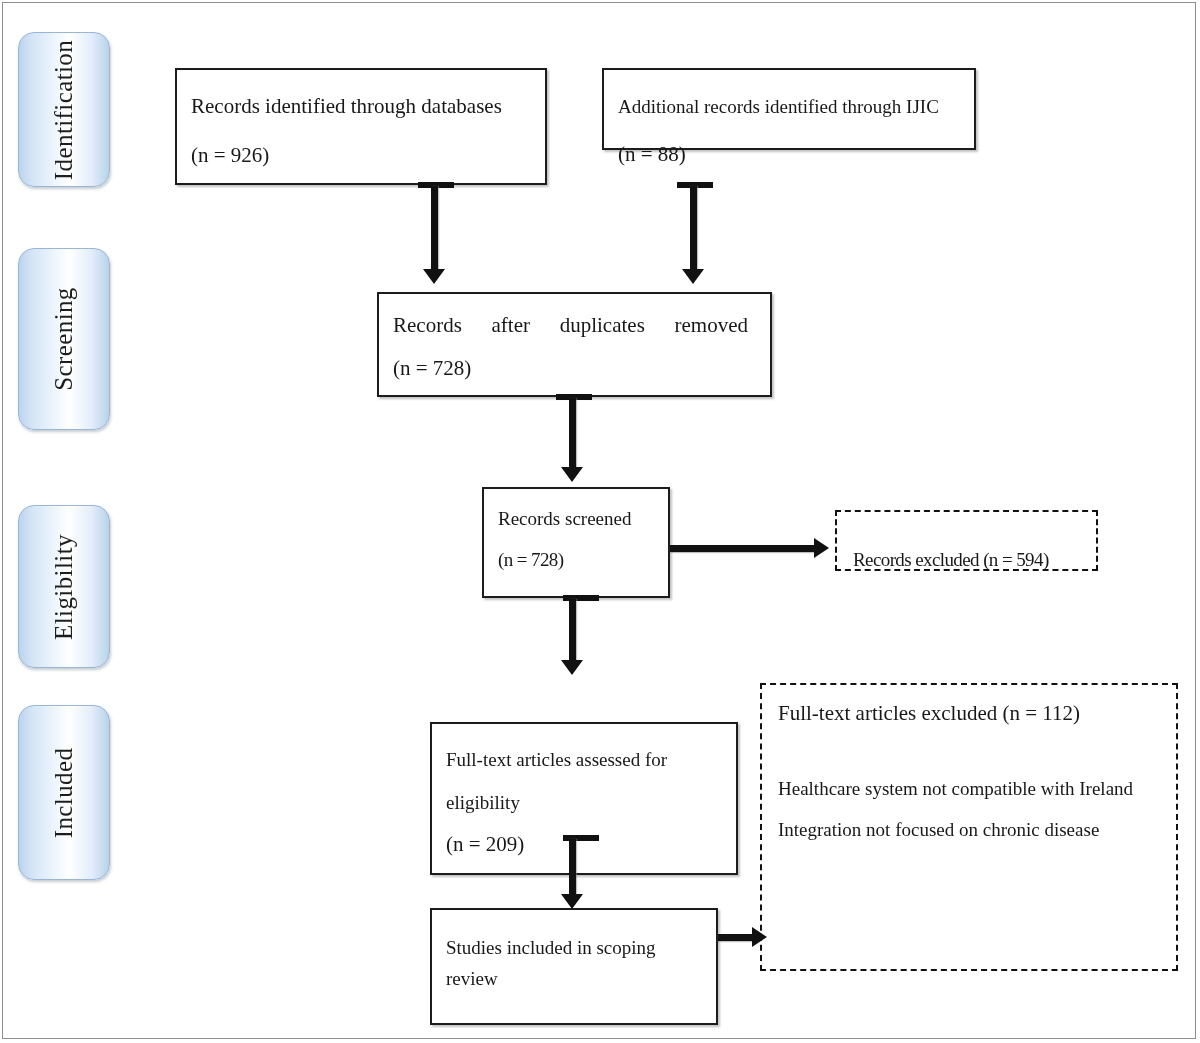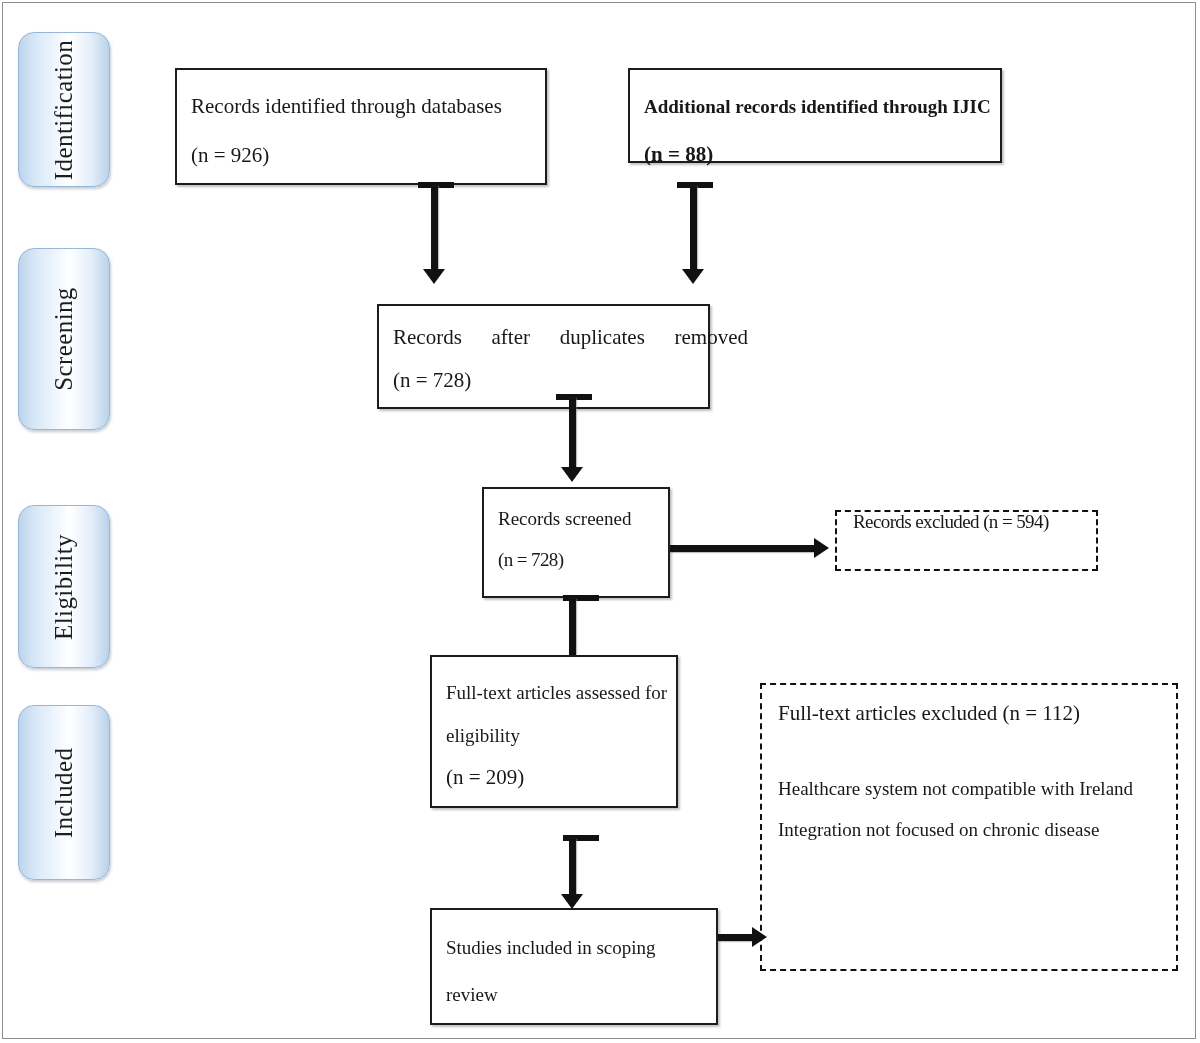--- a/index.html
+++ b/index.html
@@ -70,21 +70,21 @@
   }
   .node .lines {
     position: absolute;
     left: 0; right: 0; top: 0; bottom: 0;
     padding: 12px 14px;
     box-sizing: border-box;
     display: flex;
     flex-direction: column;
     justify-content: flex-start;
   }
-  .node .lines.vcenter { justify-content: flex-start; }
+  .node .lines.vcenter { justify-content: flex-end; }
   .ln {
     display: block;
     font-size: 21px;
     line-height: 1.0;
     color: #181818;
     white-space: pre;
   }
   .ln.small { font-size: 19px; }
   .ln.tight { letter-spacing: -0.6px; }
   .ln.justify {
@@ -150,36 +150,36 @@
     <span class="stage-label">Included</span>
   </div>
 
   <div class="node" style="left:175px; top:68px; width:372px; height:117px;">
     <div class="lines">
       <span class="ln" style="margin-top:14px;">Records identified through databases</span>
       <span class="ln" style="margin-top:28px;font-family:Liberation Serif, serif;">(n = 926)</span>
     </div>
   </div>
 
-  <div class="node" style="left:628px; top:68px; width:374px; height:95px;font-weight:bold;">
+  <div class="node" style="left:602px; top:68px; width:374px; height:82px;">
     <div class="lines">
       <span class="ln small" style="margin-top:15px;">Additional records identified through IJIC</span>
       <span class="ln" style="margin-top:28px;">(n = 88)</span>
     </div>
   </div>
 
   <div class="cap" style="left:418px; top:182px; width:36px; height:6px;"></div>
   <div class="vline" style="left:431px; top:186px; width:7px; height:86px;"></div>
   <div class="arrow-down" style="left:423px; top:269px;"></div>
 
   <div class="cap" style="left:677px; top:182px; width:36px; height:6px;"></div>
   <div class="vline" style="left:690px; top:186px; width:7px; height:86px;"></div>
   <div class="arrow-down" style="left:682px; top:269px;"></div>
 
-  <div class="node" style="left:377px; top:304px; width:333px; height:105px;">
+  <div class="node" style="left:377px; top:292px; width:395px; height:105px;">
     <div class="lines">
       <span class="ln justify" style="margin-top:9px; width:355px;">Records after duplicates removed</span>
       <span class="ln" style="margin-top:22px;">(n = 728)</span>
     </div>
   </div>
 
   <div class="cap" style="left:556px; top:394px; width:36px; height:6px;"></div>
   <div class="vline" style="left:569px; top:398px; width:7px; height:72px;"></div>
   <div class="arrow-down" style="left:561px; top:467px;"></div>
 
@@ -196,21 +196,21 @@
   <div class="node dashed" style="left:835px; top:510px; width:263px; height:61px;">
     <div class="lines vcenter" style="padding:0 16px;">
       <span class="ln small tight">Records excluded (n = 594)</span>
     </div>
   </div>
 
   <div class="cap" style="left:563px; top:595px; width:36px; height:6px;"></div>
   <div class="vline" style="left:569px; top:599px; width:7px; height:64px;"></div>
   <div class="arrow-down" style="left:561px; top:660px;"></div>
 
-  <div class="node" style="left:430px; top:655px; width:248px; height:153px;padding-left:27px;">
+  <div class="node" style="left:430px; top:722px; width:308px; height:153px;padding-left:27px;">
     <div class="lines">
       <span class="ln small" style="margin-top:14px;">Full-text articles assessed for</span>
       <span class="ln small" style="margin-top:24px;">eligibility</span>
       <span class="ln" style="margin-top:22px;">(n = 209)</span>
     </div>
   </div>
 
   <div class="node dashed" style="left:760px; top:683px; width:418px; height:288px;">
     <div class="lines" style="padding:18px 16px;">
       <span class="ln">Full-text articles excluded (n = 112)</span>
@@ -220,20 +220,20 @@
     </div>
   </div>
 
   <div class="cap" style="left:563px; top:835px; width:36px; height:6px;"></div>
   <div class="vline" style="left:569px; top:839px; width:7px; height:60px;"></div>
   <div class="arrow-down" style="left:561px; top:894px;"></div>
 
   <div class="node" style="left:430px; top:908px; width:288px; height:117px;">
     <div class="lines">
       <span class="ln small" style="margin-top:16px;">Studies included in scoping</span>
-      <span class="ln small" style="margin-top:28px;">review</span>
+      <span class="ln small" style="margin-top:12px;">review</span>
     </div>
   </div>
 
   <div class="hline" style="left:718px; top:934px; width:38px; height:7px;"></div>
   <div class="arrow-right" style="left:752px; top:927px;"></div>
 
 </div>
 
 </body></html>

